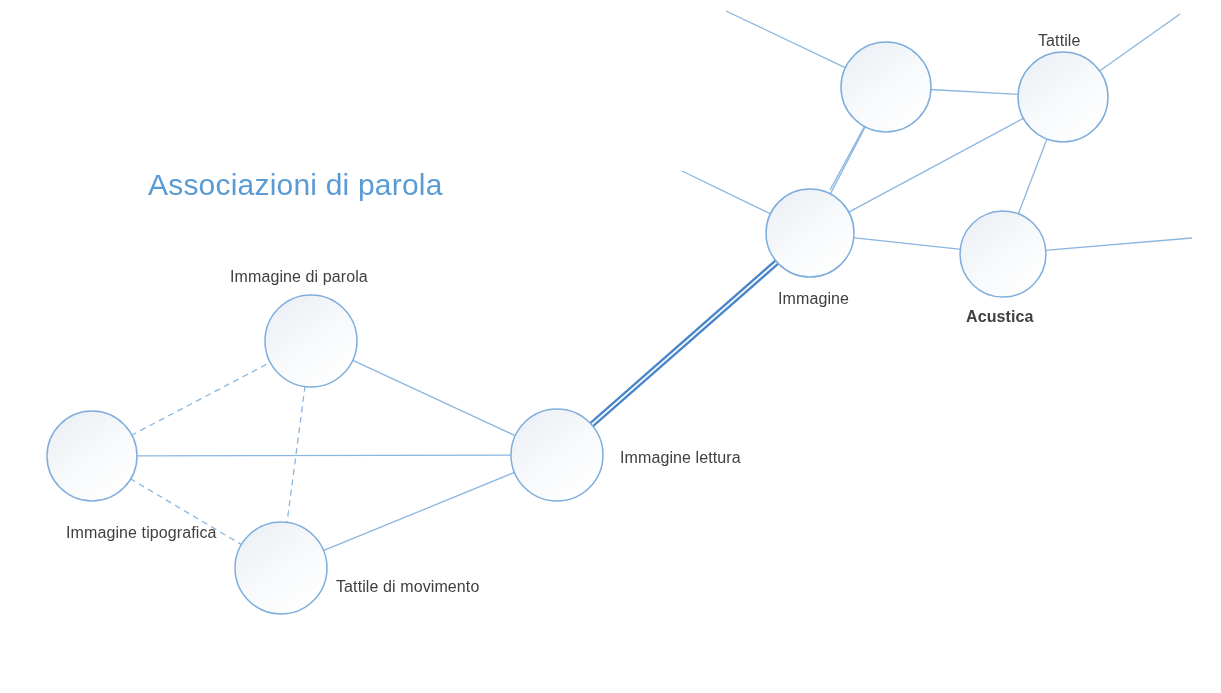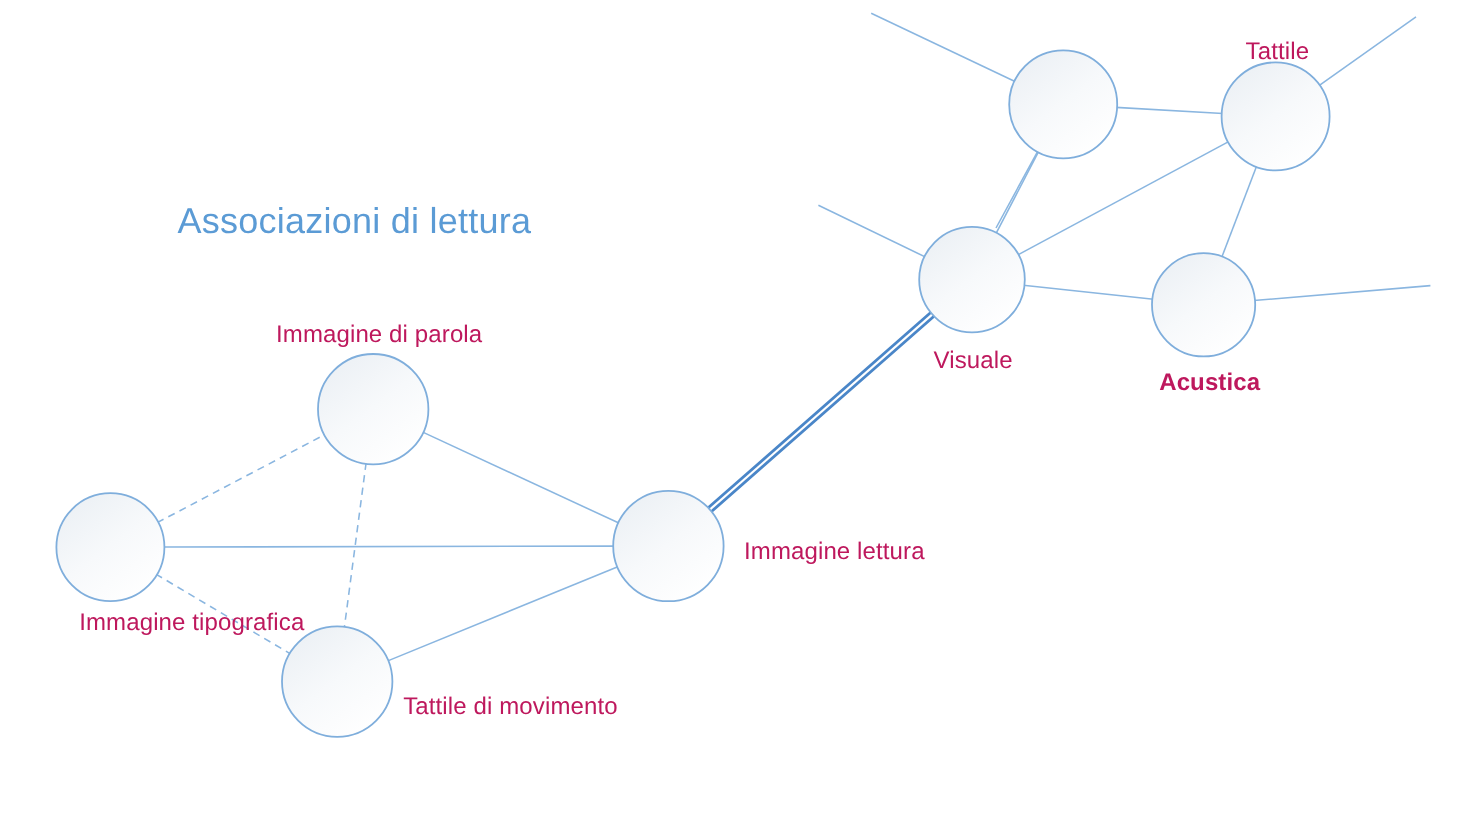--- a/index.html
+++ b/index.html
@@ -28,22 +28,22 @@
     position: absolute;
     left: 148px;
     top: 168px;
     font-size: 30px;
     color: #5B9BD5;
     letter-spacing: 0.2px;
     white-space: nowrap;
   }
   .node-label {
     position: absolute;
-    font-size: 20px;
-    color: #be185d;
+    font-size: 16px;
+    color: #404040;
     white-space: nowrap;
     letter-spacing: 0.1px;
   }
 </style>
 </head>
 <body>
 
 <div id="canvas">
 
   <svg id="graph" viewBox="0 0 1221 693" xmlns="http://www.w3.org/2000/svg">
@@ -81,25 +81,25 @@
         <circle cx="311" cy="341" r="46" fill="url(#nodeGrad)" stroke="#7FAEDC" stroke-width="1.5"></circle>
         <circle cx="281" cy="568" r="46" fill="url(#nodeGrad)" stroke="#7FAEDC" stroke-width="1.5"></circle>
         <circle cx="557" cy="455" r="46" fill="url(#nodeGrad)" stroke="#7FAEDC" stroke-width="1.5"></circle>
         <circle cx="810" cy="233" r="44" fill="url(#nodeGrad)" stroke="#7FAEDC" stroke-width="1.5"></circle>
         <circle cx="1003" cy="254" r="43" fill="url(#nodeGrad)" stroke="#7FAEDC" stroke-width="1.5"></circle>
         <circle cx="1063" cy="97" r="45" fill="url(#nodeGrad)" stroke="#7FAEDC" stroke-width="1.5"></circle>
         <circle cx="886" cy="87" r="45" fill="url(#nodeGrad)" stroke="#7FAEDC" stroke-width="1.5"></circle>
       </g>
   </svg>
 
-  <div class="diagram-title">Associazioni di lettura</div>
+  <div class="diagram-title">Associazioni di parola</div>
 
   <div id="label-layer">
-      <div class="node-label" style="left: 66px; top: 508px;">Immagine tipografica</div>
+      <div class="node-label" style="left: 66px; top: 524px;">Immagine tipografica</div>
       <div class="node-label" style="left: 230px; top: 268px;">Immagine di parola</div>
       <div class="node-label" style="left: 336px; top: 578px;">Tattile di movimento</div>
       <div class="node-label" style="left: 620px; top: 449px;">Immagine lettura</div>
-      <div class="node-label" style="left: 778px; top: 290px;">Visuale</div>
+      <div class="node-label" style="left: 778px; top: 290px;">Immagine</div>
       <div class="node-label" style="left: 966px; top: 308px; font-weight: bold;">Acustica</div>
       <div class="node-label" style="left: 1038px; top: 32px;">Tattile</div>
     </div>
 
 </div>
 
 </body></html>

